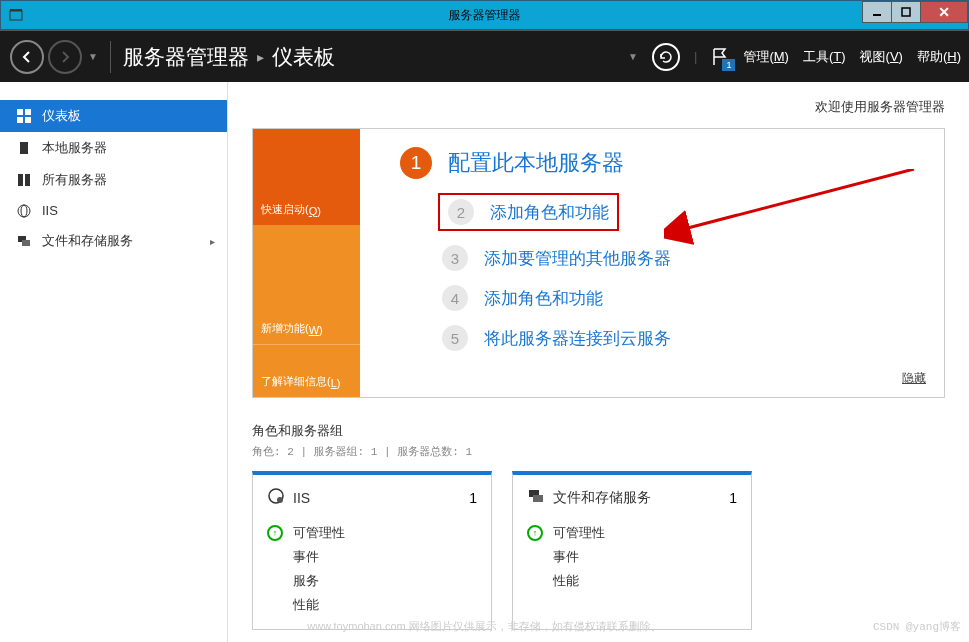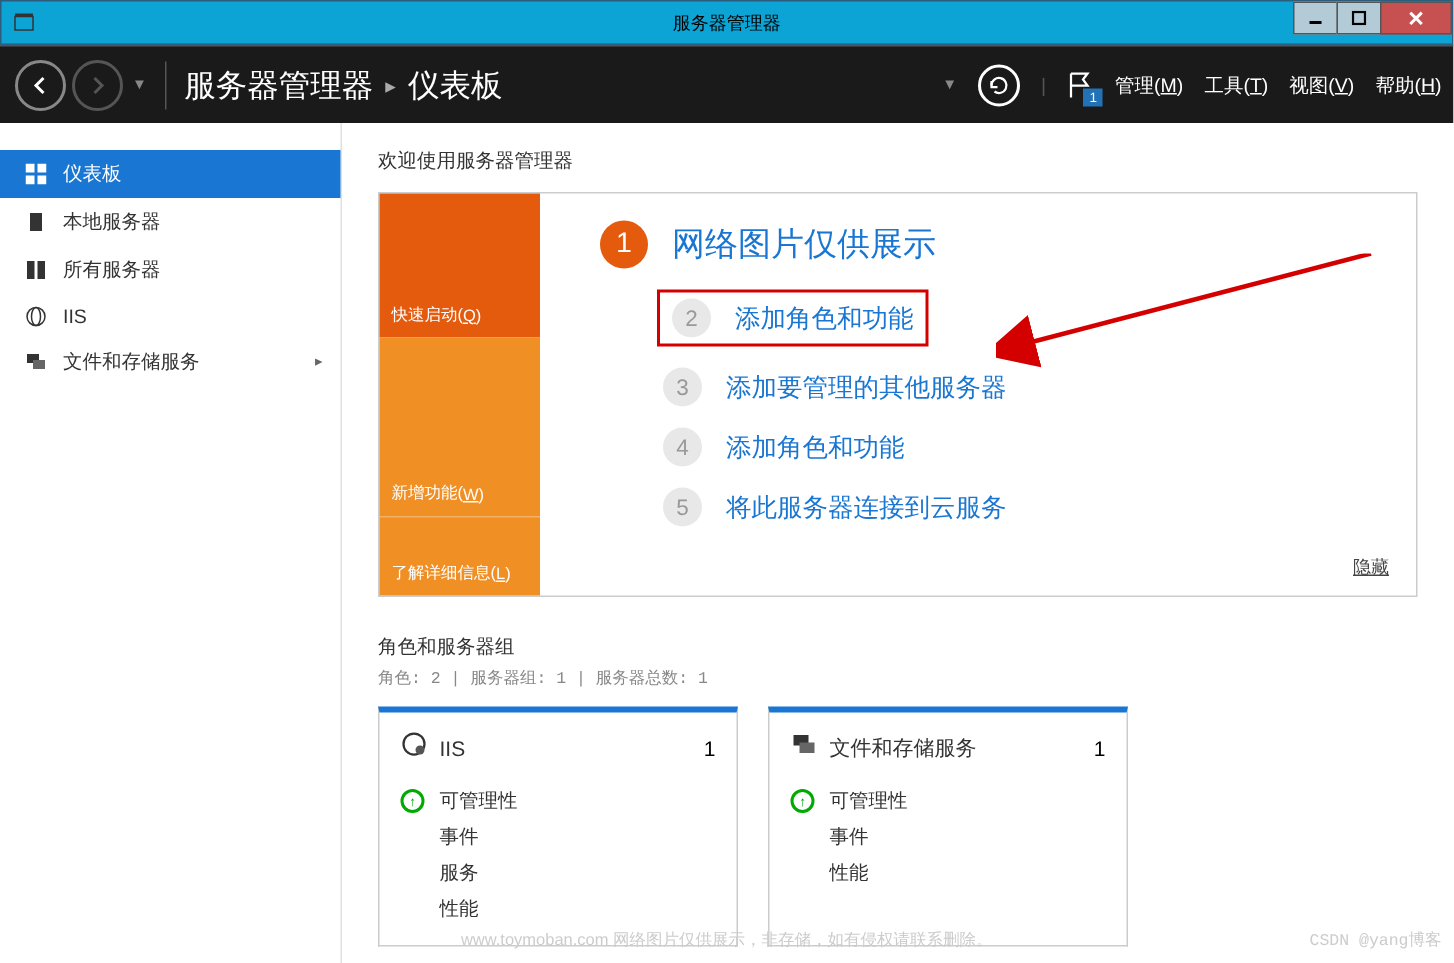--- a/index.html
+++ b/index.html
@@ -33,21 +33,21 @@
     
     .main { display: flex; height: calc(100% - 82px); }
     .sidebar { width: 228px; background: #fff; border-right: 1px solid #e0e0e0; padding-top: 18px; }
     .side-item { display: flex; align-items: center; padding: 7px 16px; font-size: 13px; color: #333; cursor: pointer; gap: 10px; position: relative; }
     .side-item.active { background: #1976d2; color: #fff; }
     .side-item .chev { position: absolute; right: 12px; color: #666; font-size: 10px; }
     .side-icon { width: 16px; display: flex; justify-content: center; font-size: 13px; }
     
     
     .content { flex: 1; padding: 16px 24px; overflow-y: auto; background: #fff; }
-    .section-title { font-size: 13px; color: #333; margin-bottom: 12px; }
+    .section-title { font-size: 13px; color: #333; margin-bottom: 12px; text-align: right; }
     
     .welcome-box { border: 1px solid #ccc; display: flex; position: relative; margin-bottom: 24px; height: 270px; }
     .welcome-side { width: 107px; display: flex; flex-direction: column; }
     .ws-block { flex: 1; display: flex; align-items: flex-end; padding: 8px; font-size: 11px; color: #fff; }
     .ws-quick { background: #e55b0e; }
     .ws-new { background: #f09024; flex: 1.3; }
     .ws-learn { background: #f09024; flex: 0.45; border-top: 1px solid rgba(255,255,255,0.3); }
     .ws-block u { text-decoration: underline; }
     
     .welcome-main { flex: 1; padding: 18px 40px; position: relative; }
@@ -198,21 +198,21 @@
 
     <div class="welcome-box">
       <div class="welcome-side">
         <div class="ws-block ws-quick">快速启动(<u>Q</u>)</div>
         <div class="ws-block ws-new">新增功能(<u>W</u>)</div>
         <div class="ws-block ws-learn">了解详细信息(<u>L</u>)</div>
       </div>
       <div class="welcome-main">
         <div class="step step-1">
           <div class="step-num">1</div>
-          <div class="step-text">网络图片仅供展示</div>
+          <div class="step-text">配置此本地服务器</div>
         </div>
         <div class="step step-gray step-2">
           <div class="step-num">2</div>
           <div class="step-text">添加角色和功能</div>
         </div>
         <div class="step step-gray" style="margin-left:42px;">
           <div class="step-num">3</div>
           <div class="step-text">添加要管理的其他服务器</div>
         </div>
         <div class="step step-gray" style="margin-left:42px;">

